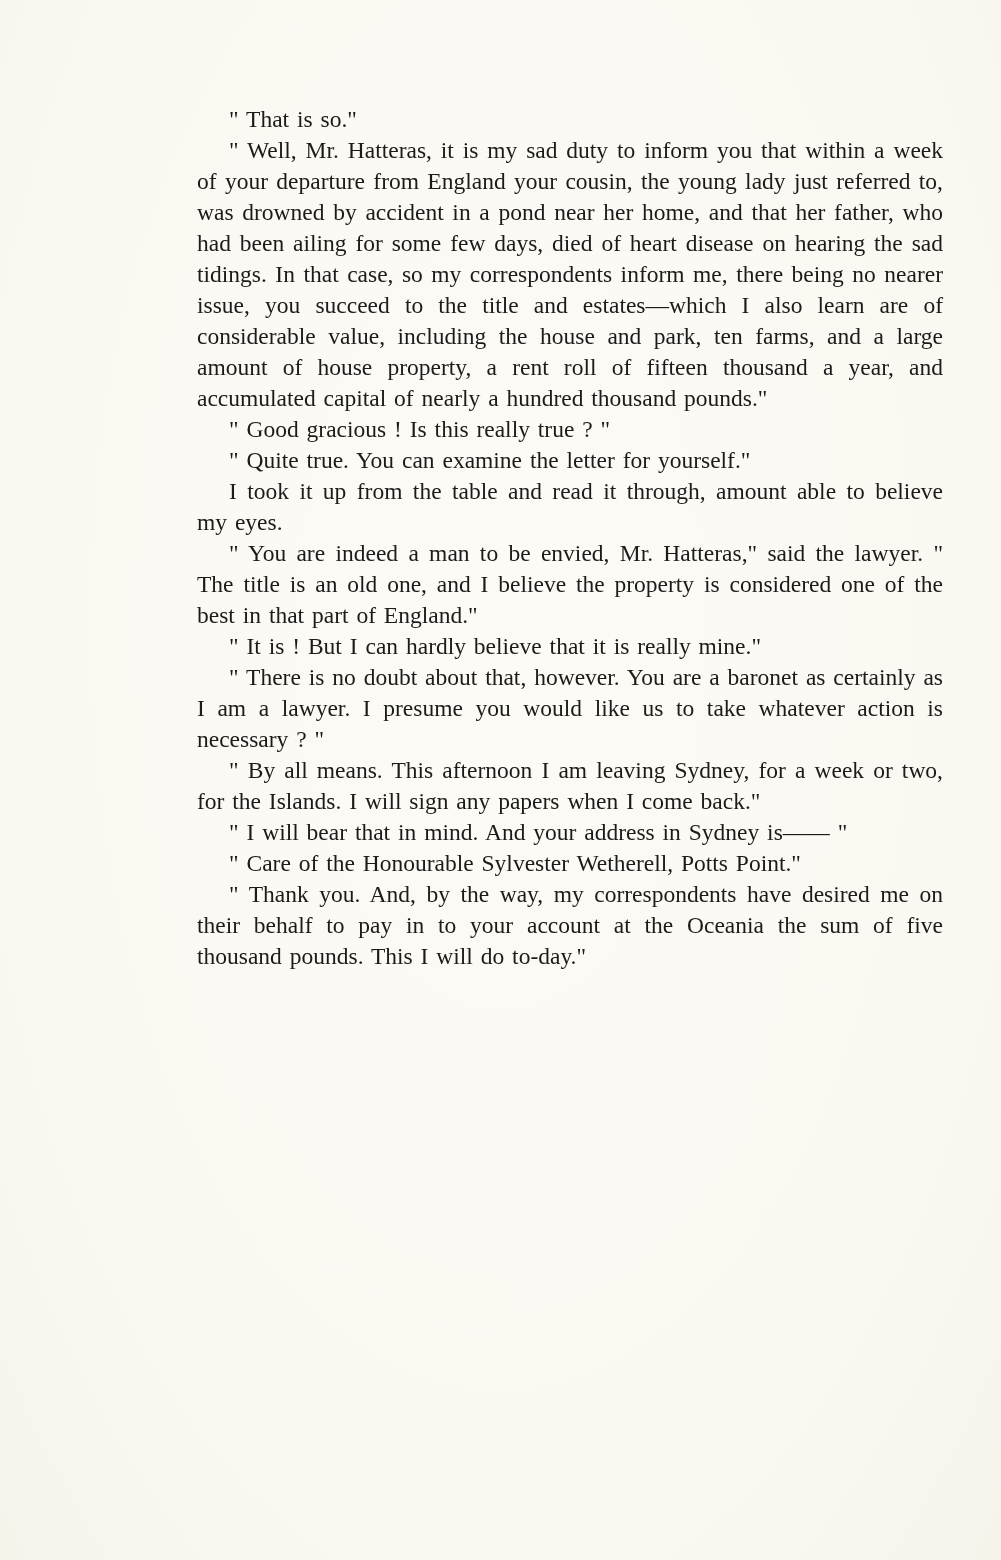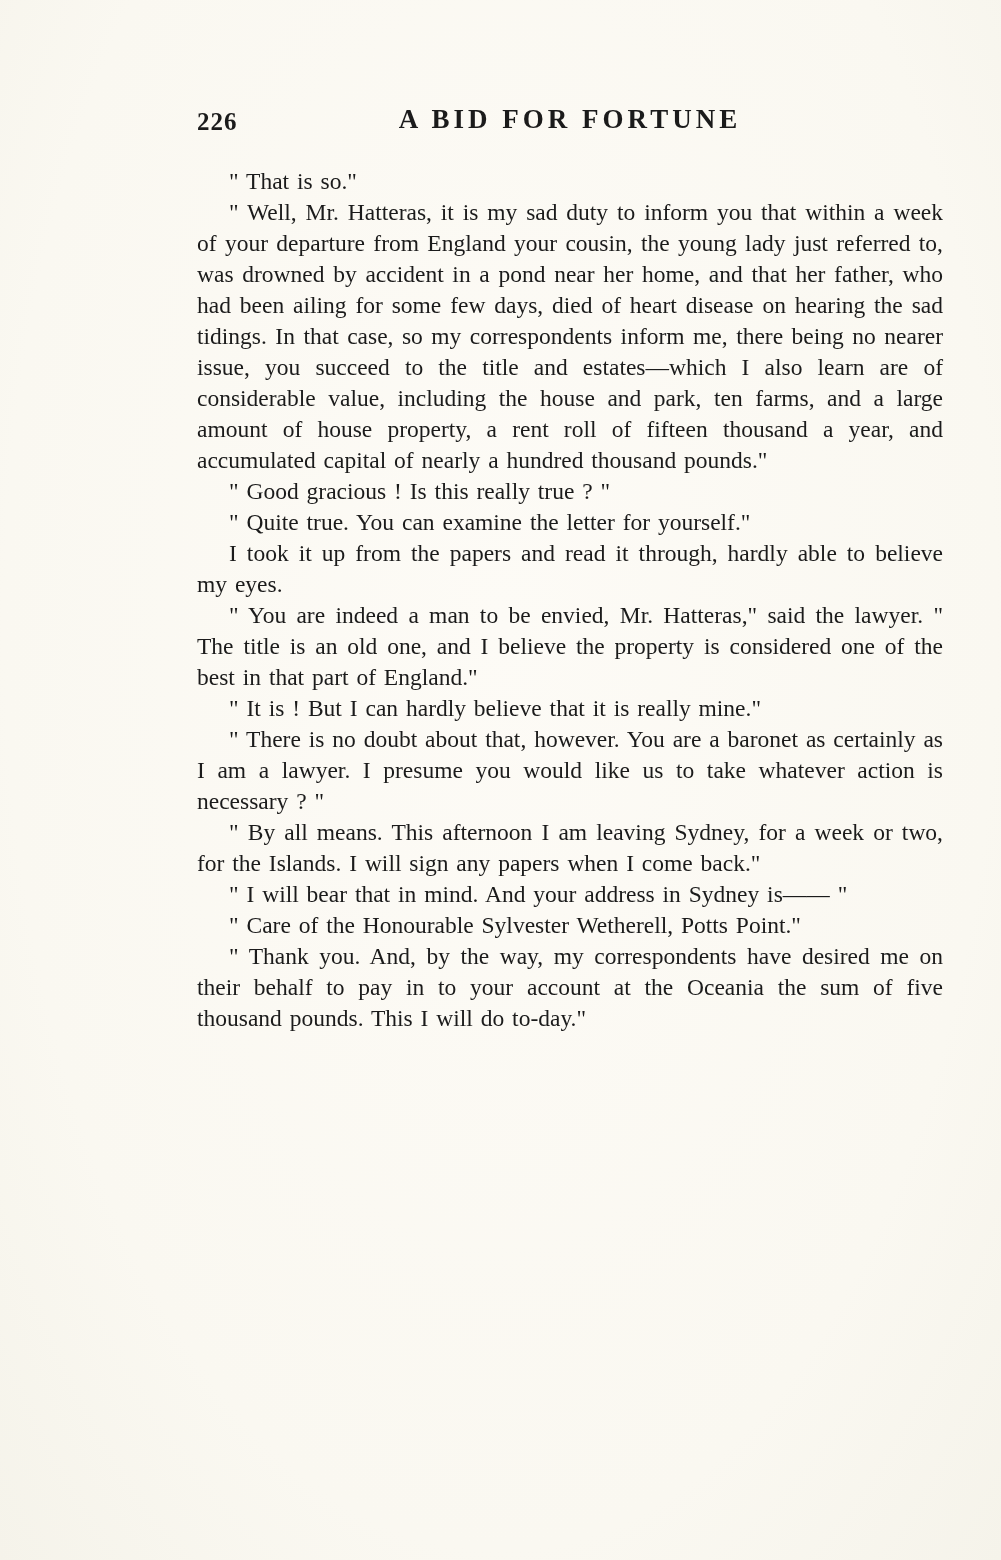--- a/index.html
+++ b/index.html
@@ -57,30 +57,26 @@
     text-align: justify;
     text-indent: 32px;
     word-spacing: 2px;
   }
 </style>
 </head>
 <body>
 
 <div class="page">
   <div class="content">
-    <div class="header-row">
-      <span class="page-number">226</span>
-      <span class="running-header">A BID FOR FORTUNE</span>
-    </div>
     <div class="body-text">
       <p class="para">" That is so."</p>
       <p class="para">" Well, Mr. Hatteras, it is my sad duty to inform you that within a week of your departure from England your cousin, the young lady just referred to, was drowned by accident in a pond near her home, and that her father, who had been ailing for some few days, died of heart disease on hearing the sad tidings.  In that case, so my correspondents inform me, there being no nearer issue, you succeed to the title and estates—which I also learn are of considerable value, including the house and park, ten farms, and a large amount of house property, a rent roll of fifteen thousand a year, and accumulated capital of nearly a hundred thousand pounds."</p>
       <p class="para">" Good gracious !   Is this really true ? "</p>
       <p class="para">" Quite true.  You can examine the letter for yourself."</p>
-      <p class="para">I took it up from the papers and read it through, hardly able to believe my eyes.</p>
+      <p class="para">I took it up from the table and read it through, amount able to believe my eyes.</p>
       <p class="para">" You are indeed a man to be envied, Mr. Hatteras," said the lawyer.   " The title is an old one, and I believe the property is considered one of the best in that part of England."</p>
       <p class="para">" It is !   But I can hardly believe that it is really mine."</p>
       <p class="para">" There is no doubt about that, however.   You are a baronet as certainly as I am a lawyer.   I presume you would like us to take whatever action is necessary ? "</p>
       <p class="para">" By all means.   This afternoon I am leaving Sydney, for a week or two, for the Islands.   I will sign any papers when I come back."</p>
       <p class="para">" I will bear that in mind.  And your address in Sydney is—— "</p>
       <p class="para">" Care of the Honourable Sylvester Wetherell, Potts Point."</p>
       <p class="para">" Thank you.   And, by the way, my correspondents have desired me on their behalf to pay in to your account at the Oceania the sum of five thousand pounds.   This I will do to-day."</p>
     </div>
   </div>
 </div>

